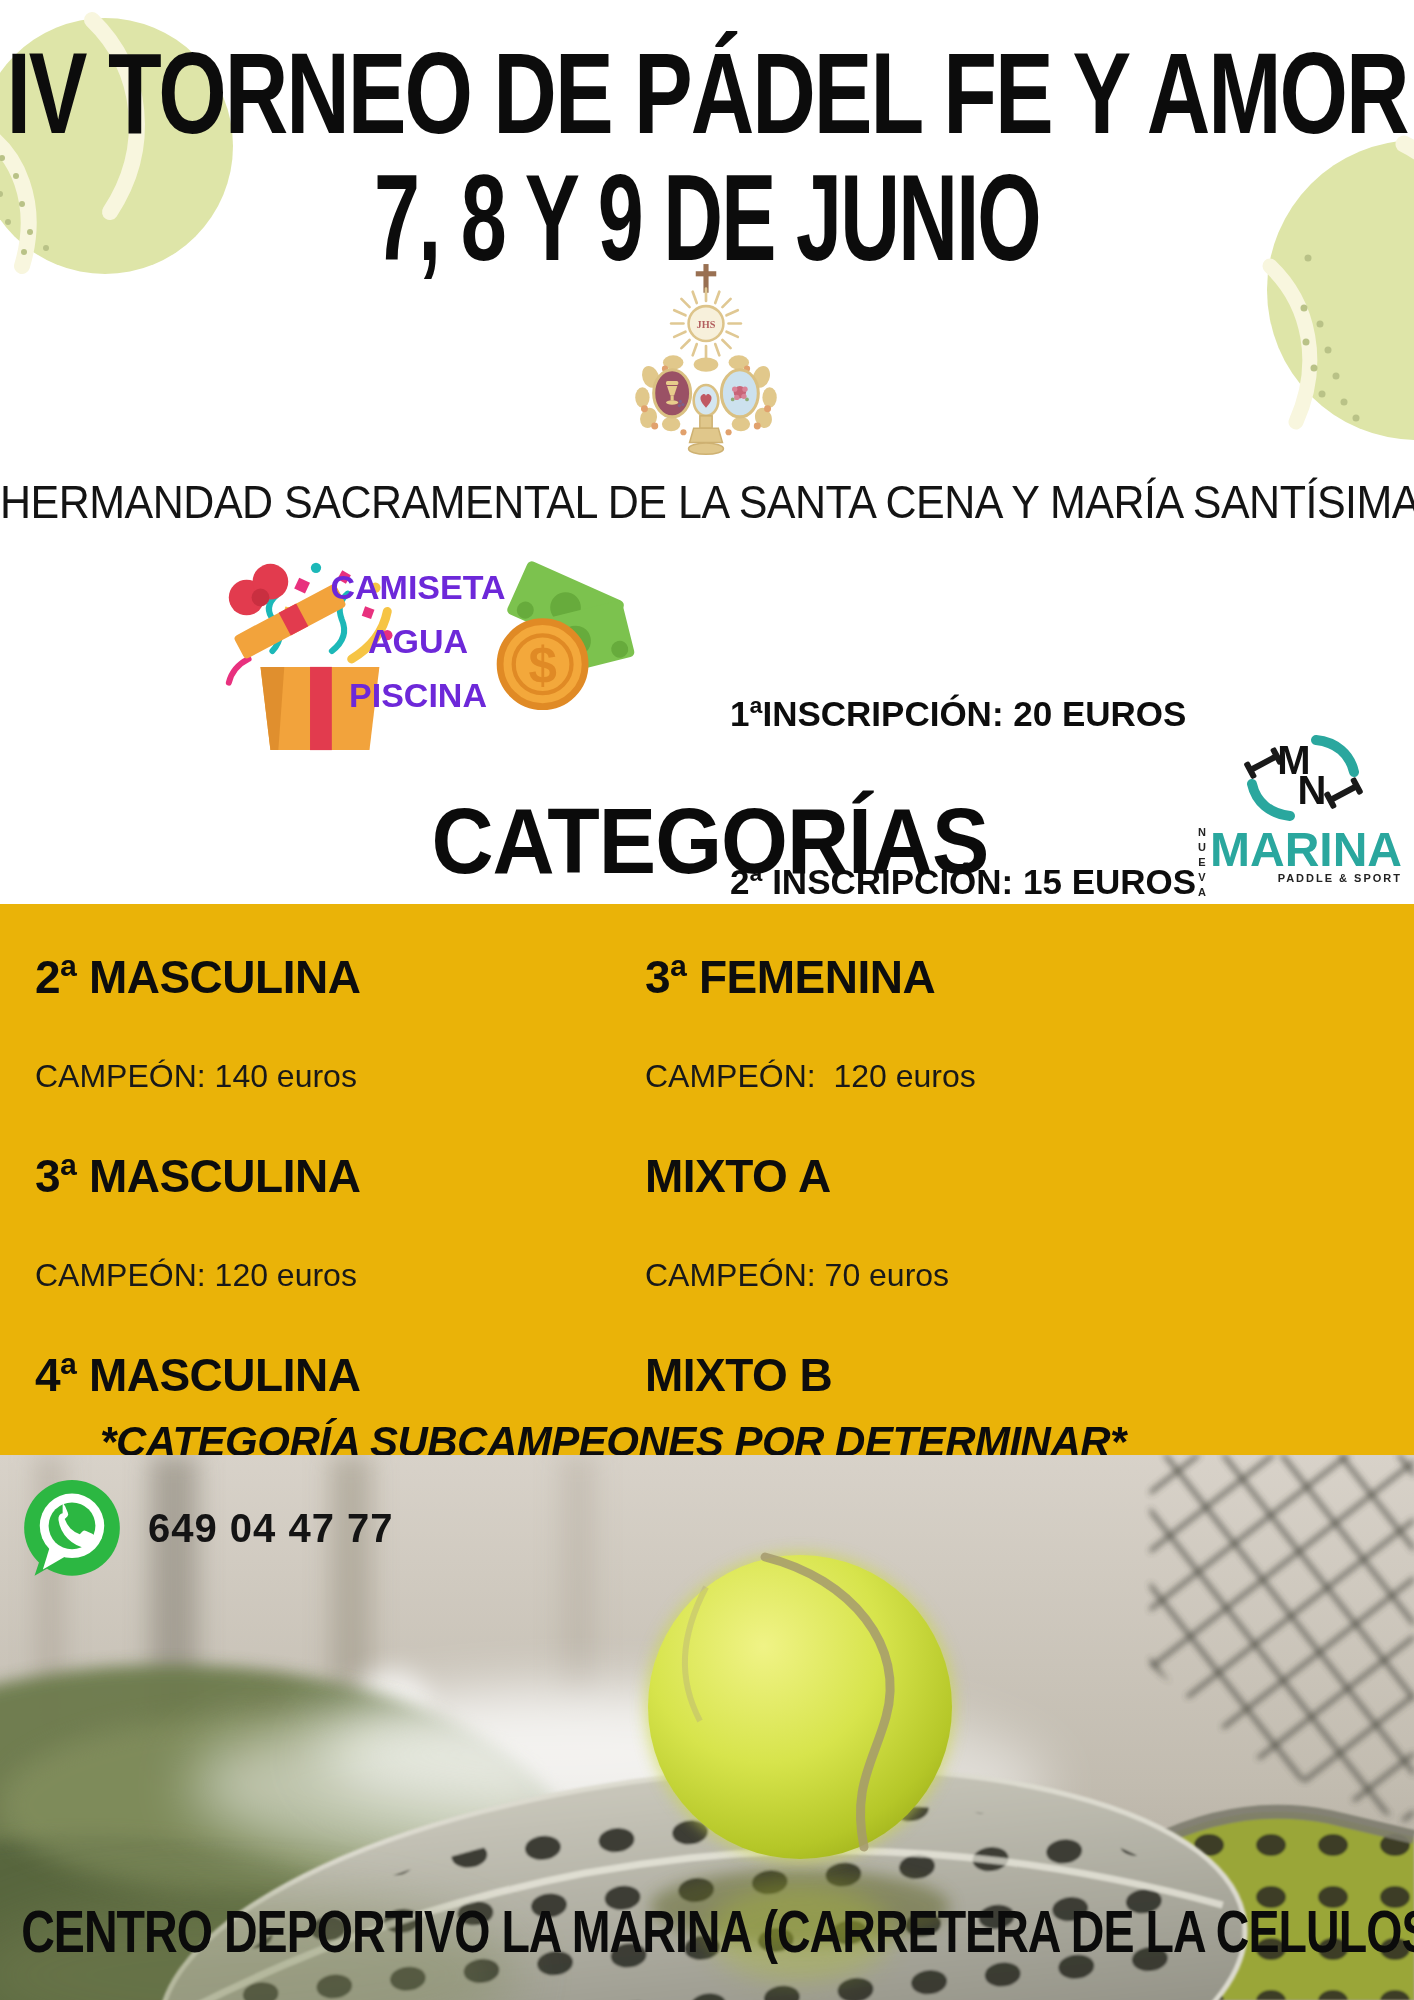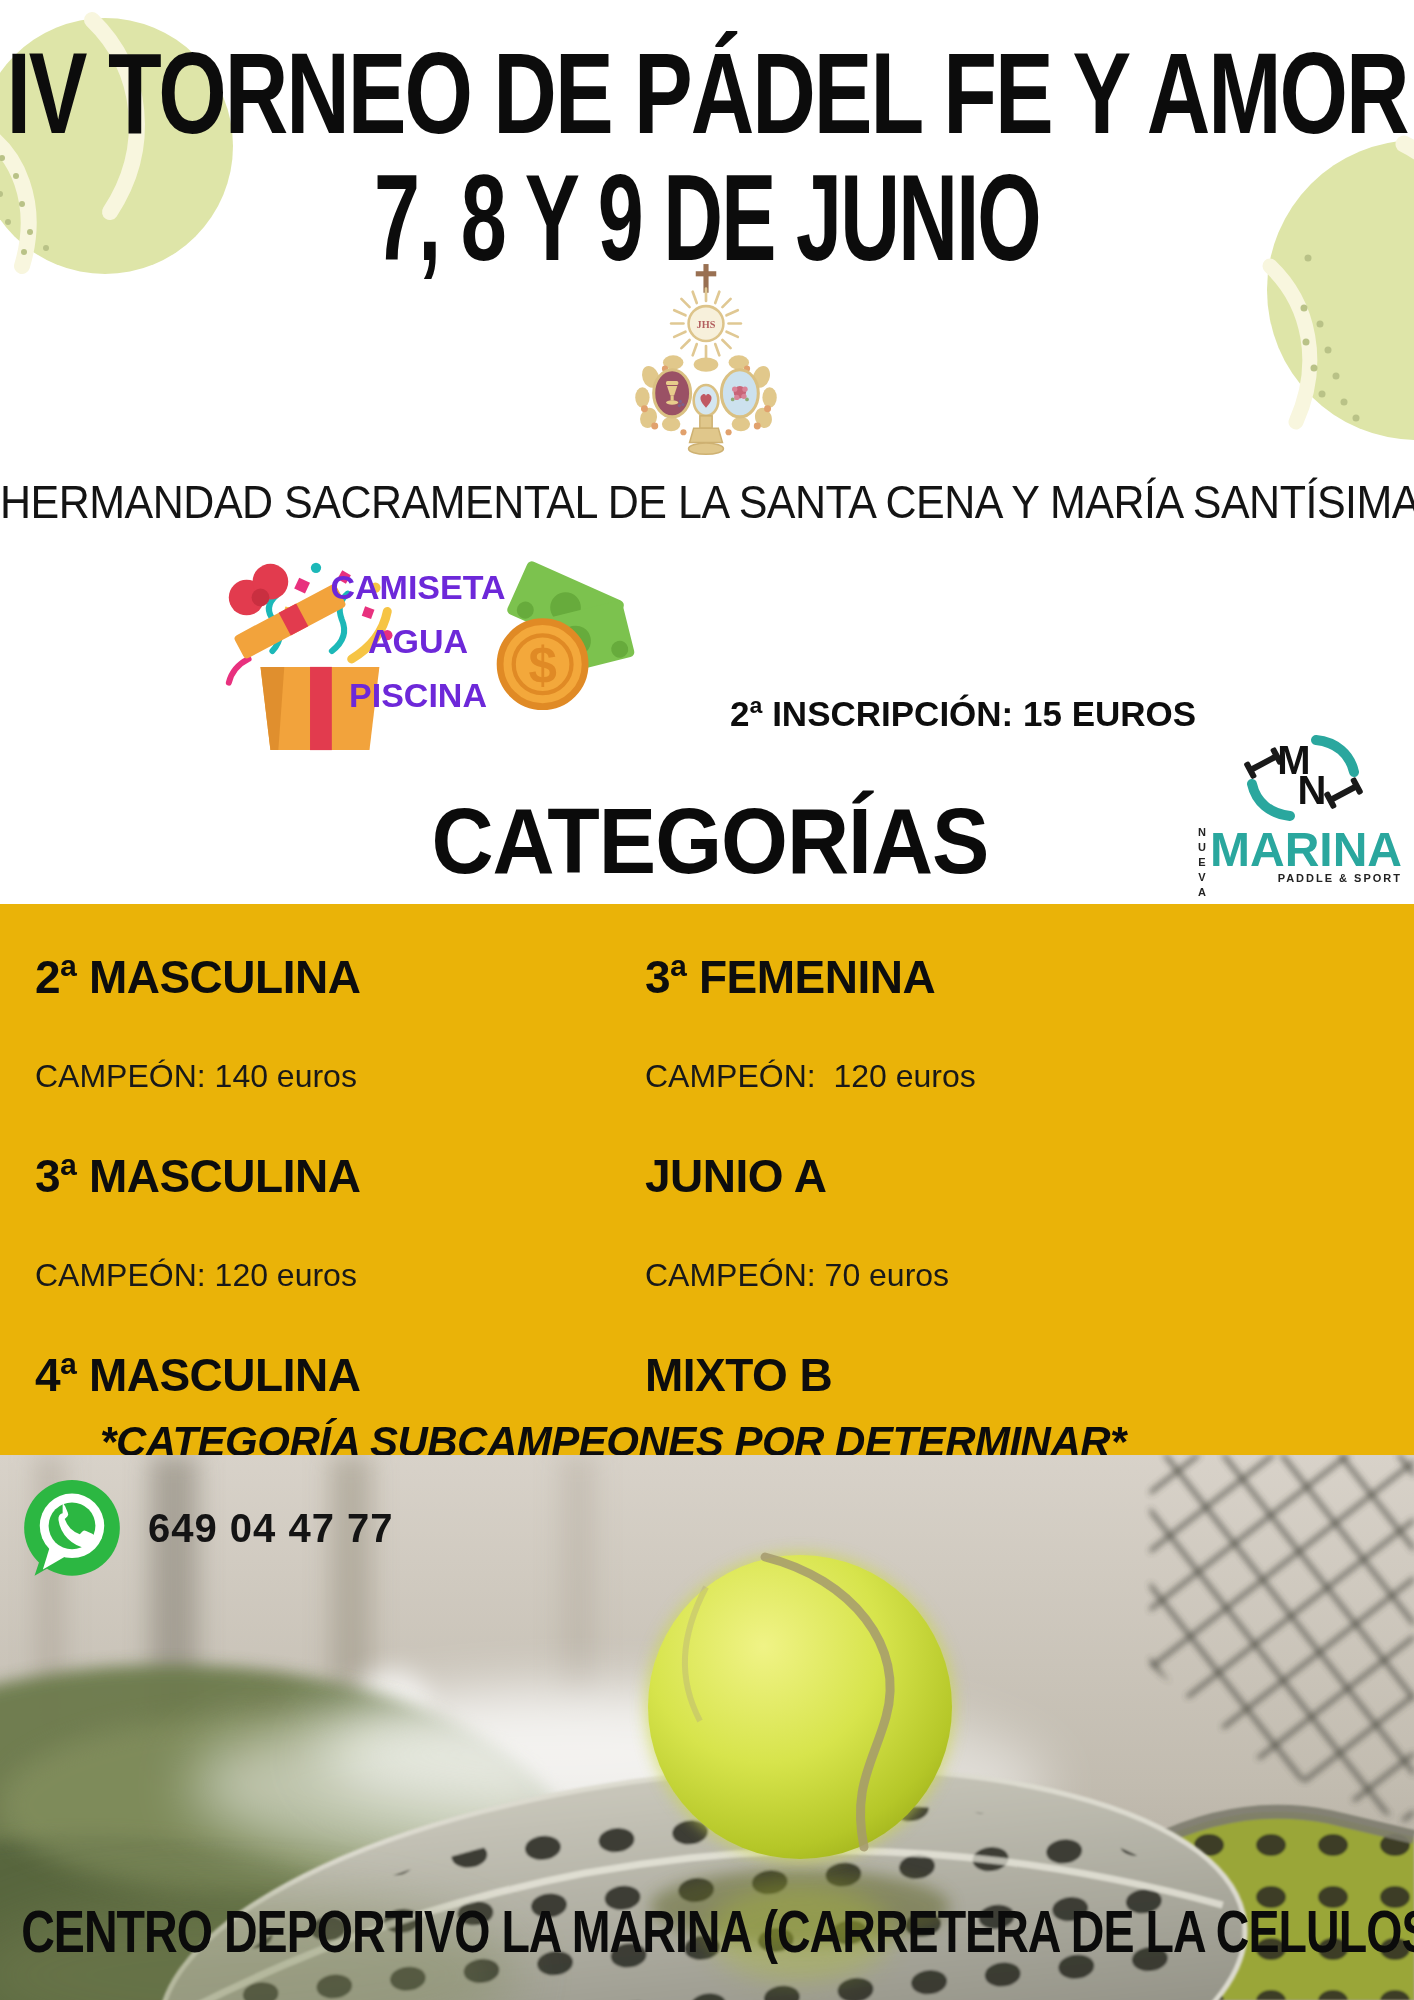--- a/index.html
+++ b/index.html
@@ -253,20 +253,21 @@
       <circle cx="82" cy="64" r="5" fill="#67ab3c"></circle>
     </g>
     <g>
       <circle cx="38" cy="66" r="25" fill="#f3a83b" stroke="#e08a25" stroke-width="4"></circle>
       <circle cx="38" cy="66" r="17" fill="none" stroke="#e08a25" stroke-width="2.5"></circle>
       <text x="38" y="77" text-anchor="middle" font-size="30" font-weight="bold" fill="#e08a25" font-family="Liberation Sans, sans-serif">$</text>
     </g>
   </svg>
 
   <div class="abs inscriptions">
+    <div>1ªINSCRIPCIÓN: 20 EUROS</div>
     <div>2ª INSCRIPCIÓN: 15 EUROS</div>
   </div>
 
   <div class="abs cats-heading">CATEGORÍAS</div>
 
   <div class="abs marina">
     <svg class="marina-mono" width="150" height="92" viewBox="0 0 150 92">
       <path d="M88 8 C 108 10, 122 22, 126 40" stroke="#2aa79e" stroke-width="10" fill="none" stroke-linecap="round"></path>
       <path d="M62 84 C 42 82, 28 70, 24 52" stroke="#2aa79e" stroke-width="10" fill="none" stroke-linecap="round"></path>
       <g transform="rotate(-28 36 32)">
@@ -298,21 +299,21 @@
       <div class="cat-name">3ª MASCULINA</div>
       <div class="cat-prize">CAMPEÓN: 120 euros</div>
       <div class="cat-name">4ª MASCULINA</div>
       <div class="cat-prize">CAMPEÓN: 100 euros</div>
       <div class="cat-name">5ªMASCULINA</div>
       <div class="cat-prize">CAMPEÓN: 80 euros</div>
     </div>
     <div class="cat-col col-right">
       <div class="cat-name">3ª FEMENINA</div>
       <div class="cat-prize">CAMPEÓN:  120 euros</div>
-      <div class="cat-name">JUNIO A</div>
+      <div class="cat-name">MIXTO A</div>
       <div class="cat-prize">CAMPEÓN: 70 euros</div>
       <div class="cat-name">MIXTO B</div>
       <div class="cat-prize">CAMPEÓN: 50 euros</div>
       <div class="cat-name">6ª AMATEUR. INICIACIÓN</div>
       <div class="cat-prize">CAMPEÓN: 40 euros</div>
     </div>
     <div class="note">*CATEGORÍA SUBCAMPEONES POR DETERMINAR*</div>
   </div>
 
   <svg class="abs photo" width="1414" height="545" viewBox="0 0 1414 545">

